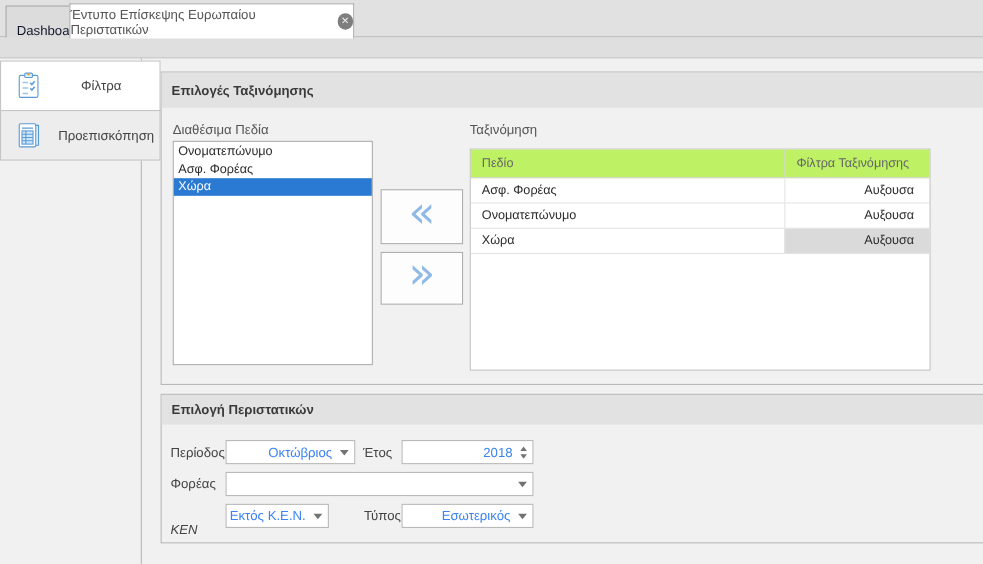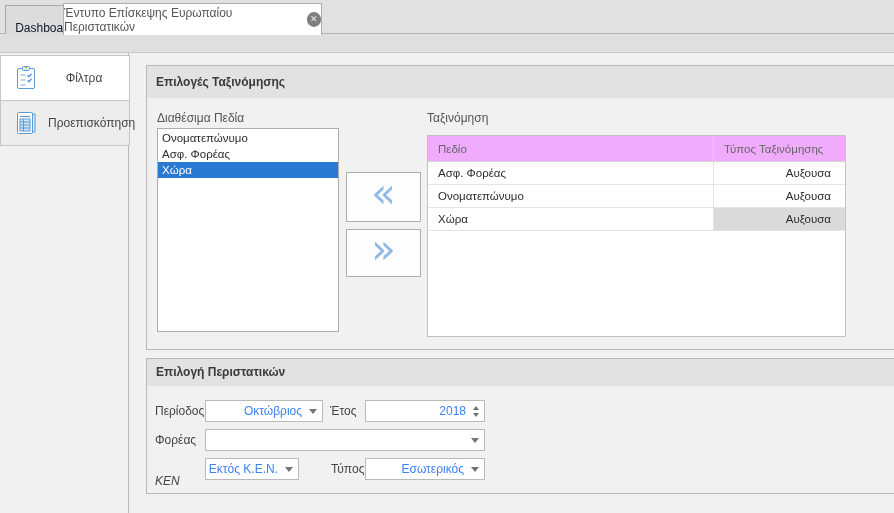--- a/index.html
+++ b/index.html
@@ -21,21 +21,21 @@
                 gap:9px; z-index:2; }
   .close-btn { width:15px; height:15px; border-radius:50%; background:#7e7e7e;
                color:#f2f2f2; font-size:9px; line-height:15px; text-align:center;
                cursor:pointer; }
   
   .subband { position:absolute; left:0; top:34px; width:894px; height:19px;
              background:#dfdfdf; border-bottom:1px solid #c9c9c9; }
   
   .side-divider { position:absolute; left:128px; top:53px; width:1px; height:460px;
                   background:#b9b9b9; }
-  .side-item { position:absolute; left:0; width:130px; height:46px;
+  .side-item { position:absolute; left:0; width:146px; height:46px;
                border:1px solid #c5c5c5; display:flex; align-items:center; cursor:pointer; }
   .side-item .icon { width:26px; height:26px; margin-left:12px; flex:none; }
   .side-item .lbl { flex:1; text-align:center; color:#444; }
   .side-item-1 { top:55px; background:#ffffff; }
   .side-item-2 { top:100px; background:#ededed; }
   .side-item-2 .lbl { text-align:center; margin-left:9px; }
   
   .group { position:absolute; left:146px; width:750px; background:#f1f1f1;
            border:1px solid #b9b9b9; }
   .group-hd { height:32px; background:#e2e2e2; font-weight:bold; color:#3a3a3a;
@@ -54,21 +54,21 @@
   .movebtn { position:absolute; left:199px; width:75px; background:#fdfdfd;
              border:1px solid #aeaeae; display:flex; align-items:center; justify-content:center;
              cursor:pointer; }
   .movebtn .chev { font-size:40px; color:#8fb9e6; line-height:1;
                    transform:translateY(-4px); font-family:"DejaVu Sans",sans-serif; }
   .movebtn-left  { top:106px; height:50px; }
   .movebtn-right { top:163px; height:48px; }
   
   .sorttable { position:absolute; left:280px; top:69px; width:419px; height:202px;
                background:#fff; border:1px solid #c2c2c2; font-size:11.5px; }
-  .t-head { display:flex; height:26px; background:#f0abfc; color:#666;
+  .t-head { display:flex; height:26px; background:#bef264; color:#666;
             border-bottom:1px solid #d5d5d5; }
   .t-head .c1 { width:285px; padding-left:10px; line-height:26px; }
   .t-head .c2 { flex:1; padding-left:10px; line-height:26px; border-left:1px solid #d5d5d5; }
   .t-row { display:flex; height:23px; border-bottom:1px solid #e4e4e4; color:#2b2b2b; }
   .t-row .c1 { width:285px; padding-left:10px; line-height:22px; }
   .t-row .c2 { flex:1; text-align:right; padding-right:14px; line-height:22px;
                border-left:1px solid #e4e4e4; }
   .t-row.focus-cell .c2 { background:#dadada; }
   
   .ed-label { position:absolute; line-height:22px; color:#444; }
@@ -148,21 +148,21 @@
   </div>
   <div class="movebtn movebtn-right">
     <span class="chev">»</span>
   </div>
 
   <div class="field-caption" style="left:280px; top:45px;">Ταξινόμηση</div>
 
   <div class="sorttable">
     <div class="t-head">
       <div class="c1">Πεδίο</div>
-      <div class="c2">Τύπος Ταξινόμησης</div>
+      <div class="c2">Φίλτρα Ταξινόμησης</div>
     </div>
     <div class="t-row">
       <div class="c1">Ασφ. Φορέας</div>
       <div class="c2">Αυξουσα</div>
     </div>
     <div class="t-row">
       <div class="c1">Ονοματεπώνυμο</div>
       <div class="c2">Αυξουσα</div>
     </div>
     <div class="t-row focus-cell">

